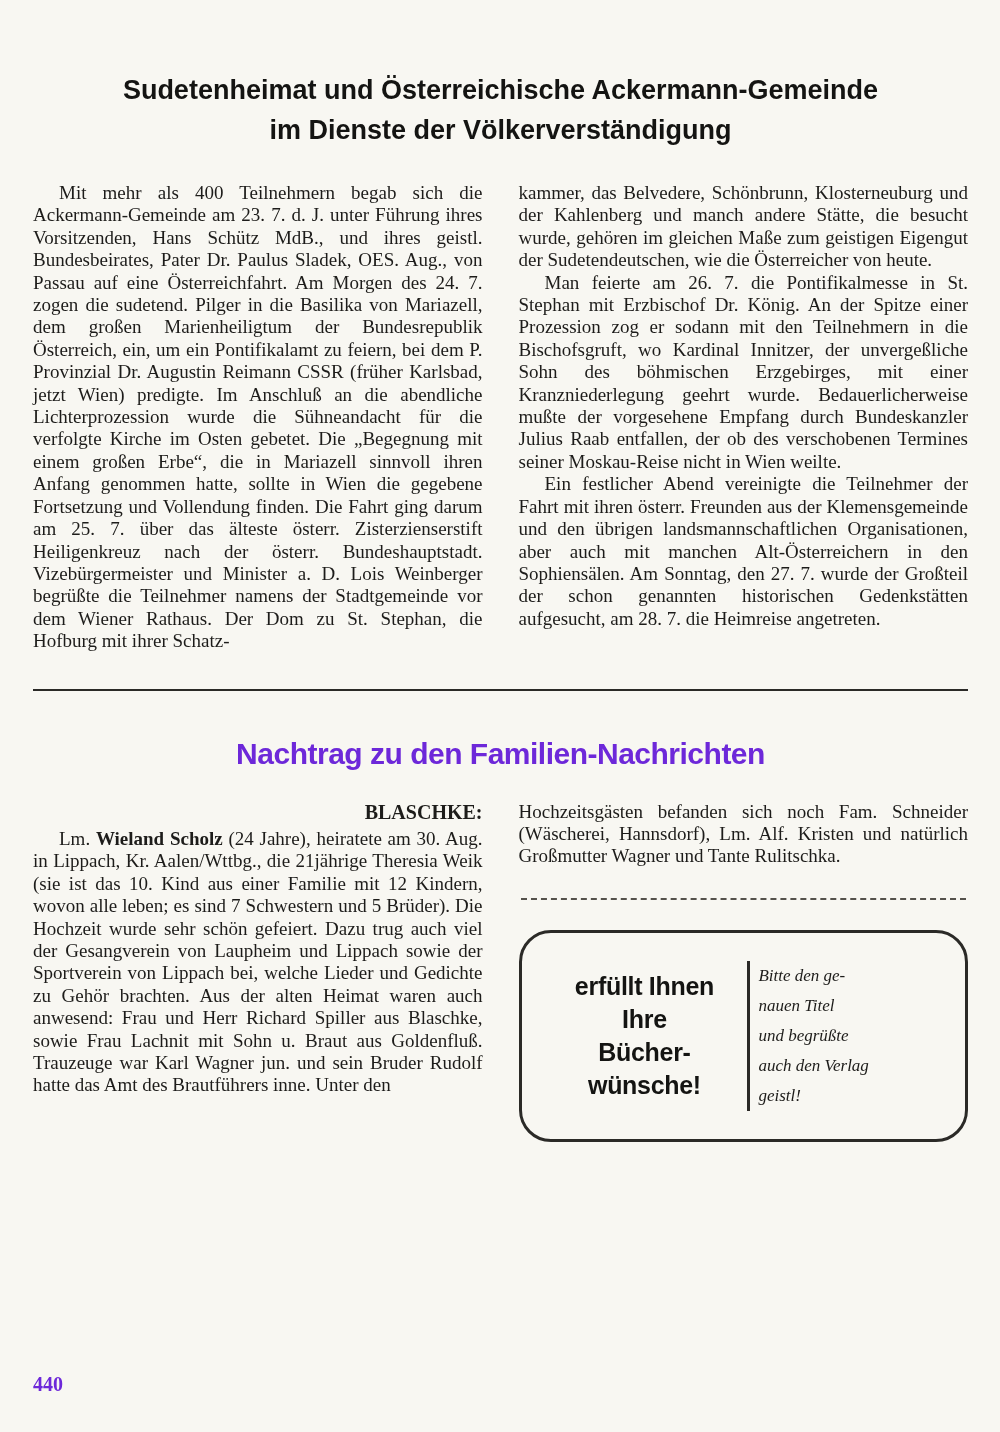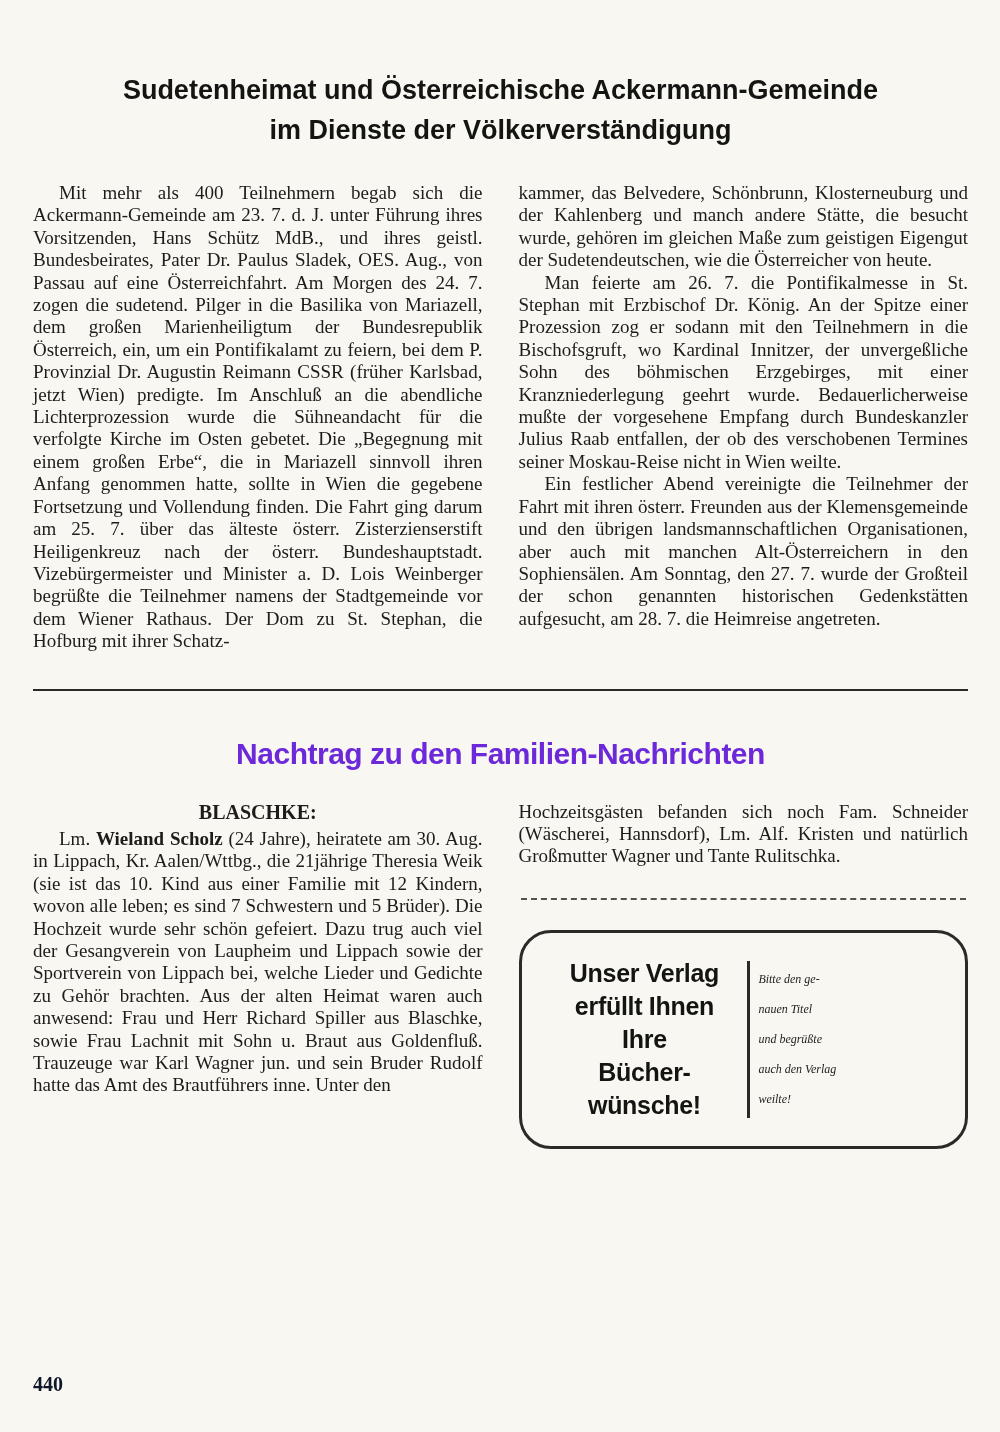--- a/index.html
+++ b/index.html
@@ -47,21 +47,21 @@
     font-weight:700;
     font-size:30px;
     letter-spacing:-0.5px;
     text-align:center;
     margin:46px 0 30px 0;
     color:#6d28d9;
   }
   .family-heading{
     font-size:20px;
     font-weight:700;
-    text-align:center;
+    text-align:right;
     margin:0 0 5px 0;
   }
   .dashed-rule{
     border:none;
     border-top:2px dashed #55524c;
     height:0;
     margin:30px 2px 0 2px;
   }
   .ad-box{
     margin-top:30px;
@@ -87,34 +87,34 @@
   .ad-divider{
     width:3px;
     align-self:stretch;
     margin:4px 0;
     background:#2b2a27;
     flex:0 0 auto;
   }
   .ad-right{
     flex:1;
     font-style:italic;
-    font-size:12px;
+    font-size:17px;
     line-height:30px;
     padding-left:8px;
     text-align:left;
     text-indent:0;
   }
   .footer{
     margin-top:auto;
     padding-top:20px;
   }
   .page-number{
     font-size:20px;
     font-weight:700;
-    color:#0f172a;
+    color:#6d28d9;
   }
 </style>
 </head>
 <body>
 
 <div class="page">
 
   <h1 class="headline">
     <span style="display:block">Sudetenheimat und Österreichische Ackermann-Gemeinde</span>
     <span style="display:block">im Dienste der Völkerverständigung</span>
@@ -140,33 +140,32 @@
       <h3 class="family-heading">BLASCHKE:</h3>
       <p class="indent"><span>Lm. </span><strong>Wieland Scholz</strong><span> (24 Jahre), heiratete am 30. Aug. in Lippach, Kr. Aalen/Wttbg., die 21jährige Theresia Weik (sie ist das 10. Kind aus einer Familie mit 12 Kindern, wovon alle leben; es sind 7 Schwestern und 5 Brüder). Die Hochzeit wurde sehr schön gefeiert. Dazu trug auch viel der Gesangverein von Laupheim und Lippach sowie der Sportverein von Lippach bei, welche Lieder und Gedichte zu Gehör brachten. Aus der alten Heimat waren auch anwesend: Frau und Herr Richard Spiller aus Blaschke, sowie Frau Lachnit mit Sohn u. Braut aus Goldenfluß. Trauzeuge war Karl Wagner jun. und sein Bruder Rudolf hatte das Amt des Brautführers inne. Unter den</span></p>
     </div>
     <div class="col">
       <p>Hochzeitsgästen befanden sich noch Fam. Schneider (Wäscherei, Hannsdorf), Lm. Alf. Kristen und natürlich Großmutter Wagner und Tante Rulitschka.</p>
 
       <hr class="dashed-rule">
 
       <div class="ad-box">
         <div class="ad-left">
-          <div>Unser Verlag</div>
           <div>erfüllt Ihnen</div>
           <div>Ihre</div>
           <div>Bücher-</div>
           <div>wünsche!</div>
         </div>
         <div class="ad-divider"></div>
         <div class="ad-right">
           <div>Bitte den ge-</div>
           <div>nauen Titel</div>
           <div>und begrüßte</div>
           <div>auch den Verlag</div>
-          <div>weilte!</div>
+          <div>geistl!</div>
         </div>
       </div>
     </div>
   </section>
 
   <footer class="footer">
     <div class="page-number">440</div>
   </footer>
 
 </div>

